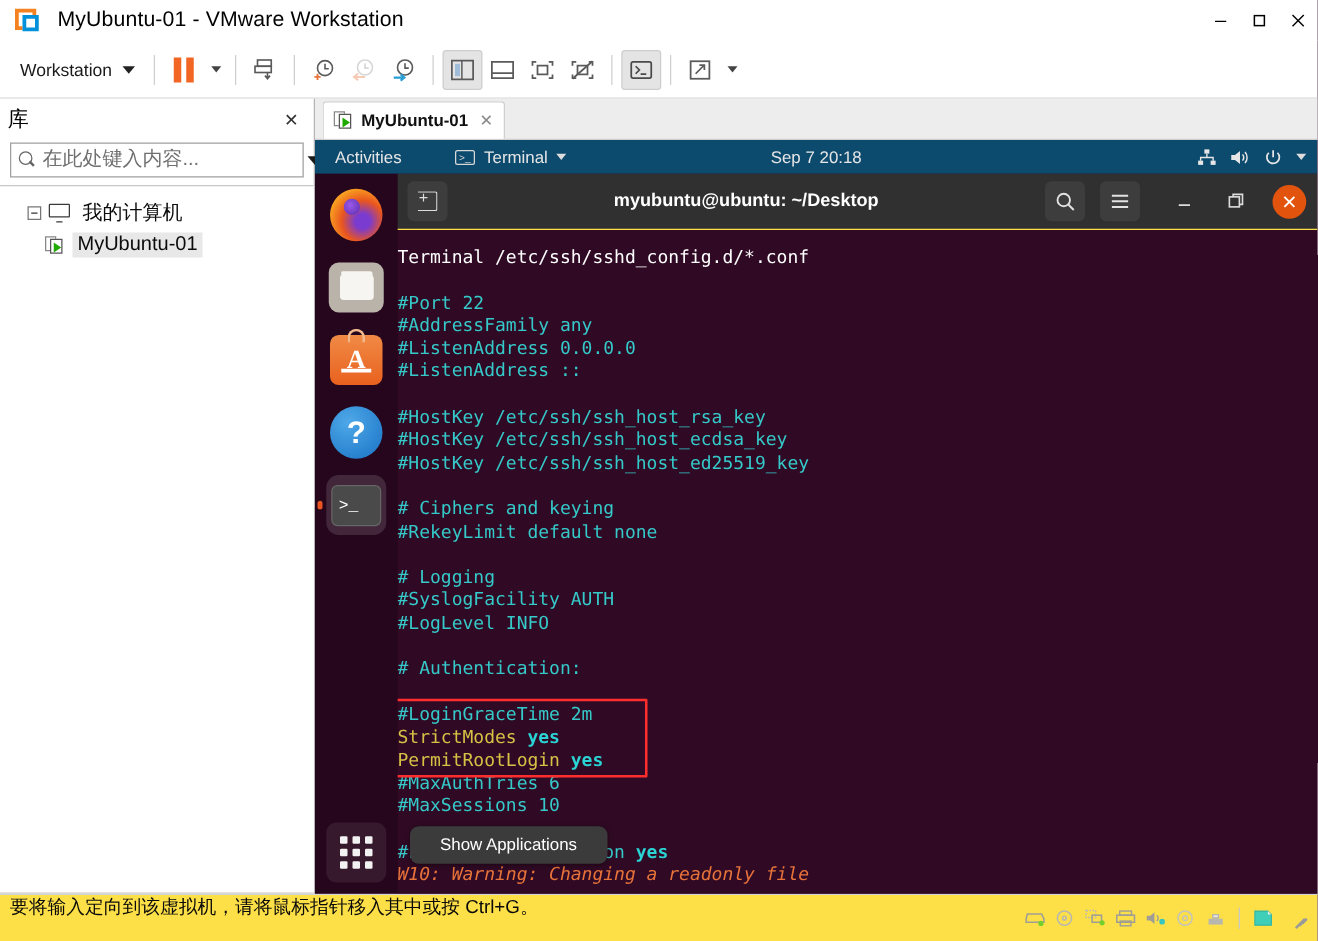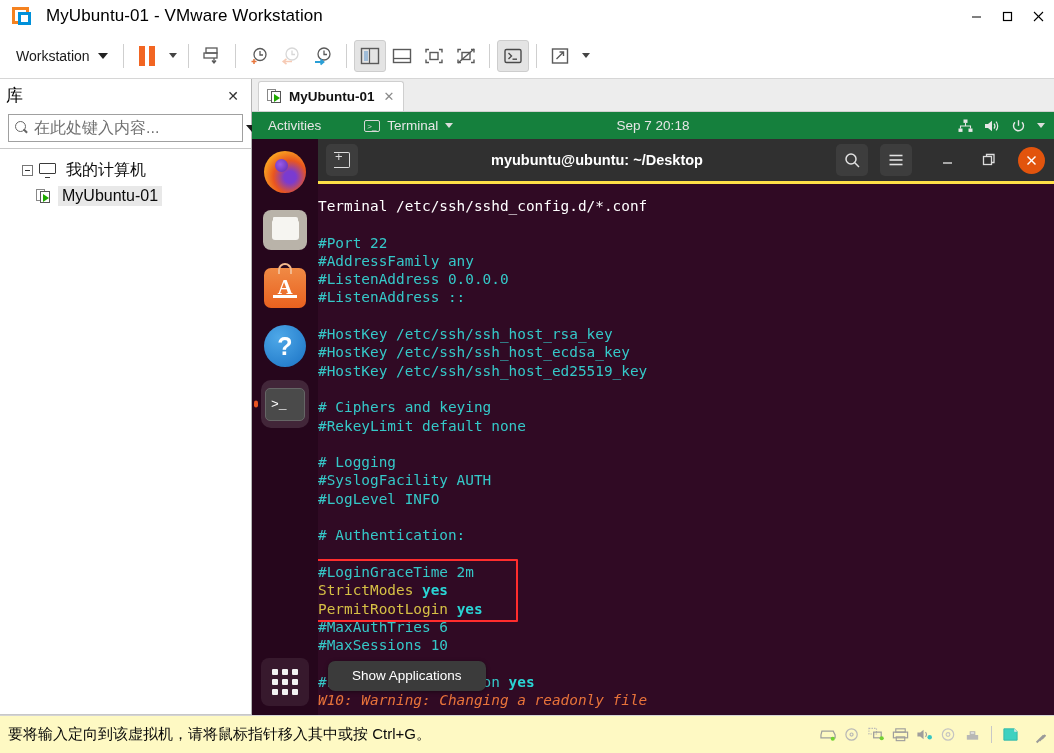--- a/index.html
+++ b/index.html
@@ -131,21 +131,21 @@
     height: 30px; background: #fff; border: 1px solid #cfcfcf; border-bottom: none;
     display: flex; align-items: center; gap: 6px; padding: 0 6px 0 8px; margin-left: 6px;
     border-radius: 3px 3px 0 0;
   }
   .vmtab .name { font-size: 13.5px; font-weight: bold; color: #111; }
   .vmtab .x { font-size: 13px; color: #8a8a8a; padding: 0 3px; }
 
   
   .guest { flex: 1; position: relative; overflow: hidden; background: #2c001e; }
   .gnome-top {
-    height: 27px; background: #15803d; display: flex; align-items: center;
+    height: 27px; background: #0c4a6e; display: flex; align-items: center;
     color: #e6e6e6; font-size: 13.5px; padding: 0 9px; position: relative;
   }
   .gt-activities { padding: 2px 7px; border-radius: 3px; }
   .gt-app { display: flex; align-items: center; gap: 7px; margin-left: 36px; }
   .term-mini {
     width: 16px; height: 12px; border: 1.3px solid #d8d8d8; border-radius: 2px;
     position: relative; font-size: 7px; color: #d8d8d8; display: flex; align-items: center;
   }
   .term-mini span { position: absolute; left: 2px; top: 1px; font-size: 8px; line-height: 10px; }
   .gt-caret { width:0;height:0;border-left:4px solid transparent;border-right:4px solid transparent;border-top:5px solid #ddd; }
@@ -181,21 +181,21 @@
   .termico { width: 40px; height: 33px; background: #4a4a4a; border-radius: 5px; border:1px solid #666; color:#fff; font-size:13px;
     display:flex; align-items:center; padding-left:5px; font-family:"Liberation Mono", monospace; }
   .apps-grid { margin-top: auto; margin-bottom: 9px; width:48px;height:48px; border-radius:8px;
     background: rgba(255,255,255,0.08); display:grid; grid-template-columns: repeat(3,1fr); gap:4px; padding:11px; }
   .apps-grid i { display:block; width:6px;height:6px;background:#f2f2f2;border-radius:1px; }
 
   
   .termwin { position: absolute; left: 66px; right: 0; top: 27px; bottom: 0; display:flex; flex-direction:column; }
   .termbar {
     height: 45px; background: #303030; display: flex; align-items: center; padding: 0 8px; gap: 12px;
-    border-bottom: 3px solid #fde047;
+    border-bottom: 1px solid #fde047;
   }
   .tb-sq { width: 32px; height: 32px; border-radius: 5px; background: #3d3d3d; display:flex;align-items:center;justify-content:center;
     color:#e9e9e9; }
   .newtab-ico { width:16px;height:16px;border:1.6px solid #dcdcdc;border-left:none;border-radius:0 2px 2px 0; position:relative; }
   .newtab-ico::before { content:"+"; position:absolute; left:1px; top:-4px; font-size:13px; color:#dcdcdc; }
   .termtitle { flex: 1; text-align: center; color: #ffffff; font-size: 14.5px; font-weight: bold; }
   .win-op { width: 30px; height: 32px; display:flex;align-items:center;justify-content:center; color:#dcdcdc; font-size:14px; }
   .close-circle { width: 27px; height: 27px; border-radius: 50%; background: #e2540d; color:#fff;
     display:flex;align-items:center;justify-content:center; font-size:14px; }
   .termbody {
@@ -214,22 +214,22 @@
     position: absolute; border: 2.5px solid #ff2d2d; pointer-events: none; border-radius: 1px;
   }
   .tooltip {
     position: absolute; background: #3b3b3b; color: #fff; font-size: 13.5px;
     padding: 6px 24px; border-radius: 7px; font-family: "Liberation Sans", sans-serif;
     box-shadow: 0 1px 4px rgba(0,0,0,.4);
   }
 
   
   .statusbar {
-    height: 38px; background: #fef9c3; border-top: 1px solid #d4d4d4;
-    display: flex; align-items: center; padding: 0 6px 0 8px;
+    height: 38px; background: #fde047; border-top: 1px solid #d4d4d4;
+    display: flex; padding: 0 6px 0 8px;
   }
   .status-text { font-size: 15px; color: #0a0a0a; }
   .status-icons { margin-left: auto; display: flex; align-items: center; gap: 7px; }
   .dev { width: 17px; height: 15px; position: relative; opacity: .95; }
   .resize-grip { width: 14px; height: 14px; margin-left: 8px; position: relative; }
   .resize-grip i { position:absolute; background:#9a9a9a; height:1.5px; transform: rotate(-45deg); }
 </style>
 </head>
 <body>
 

